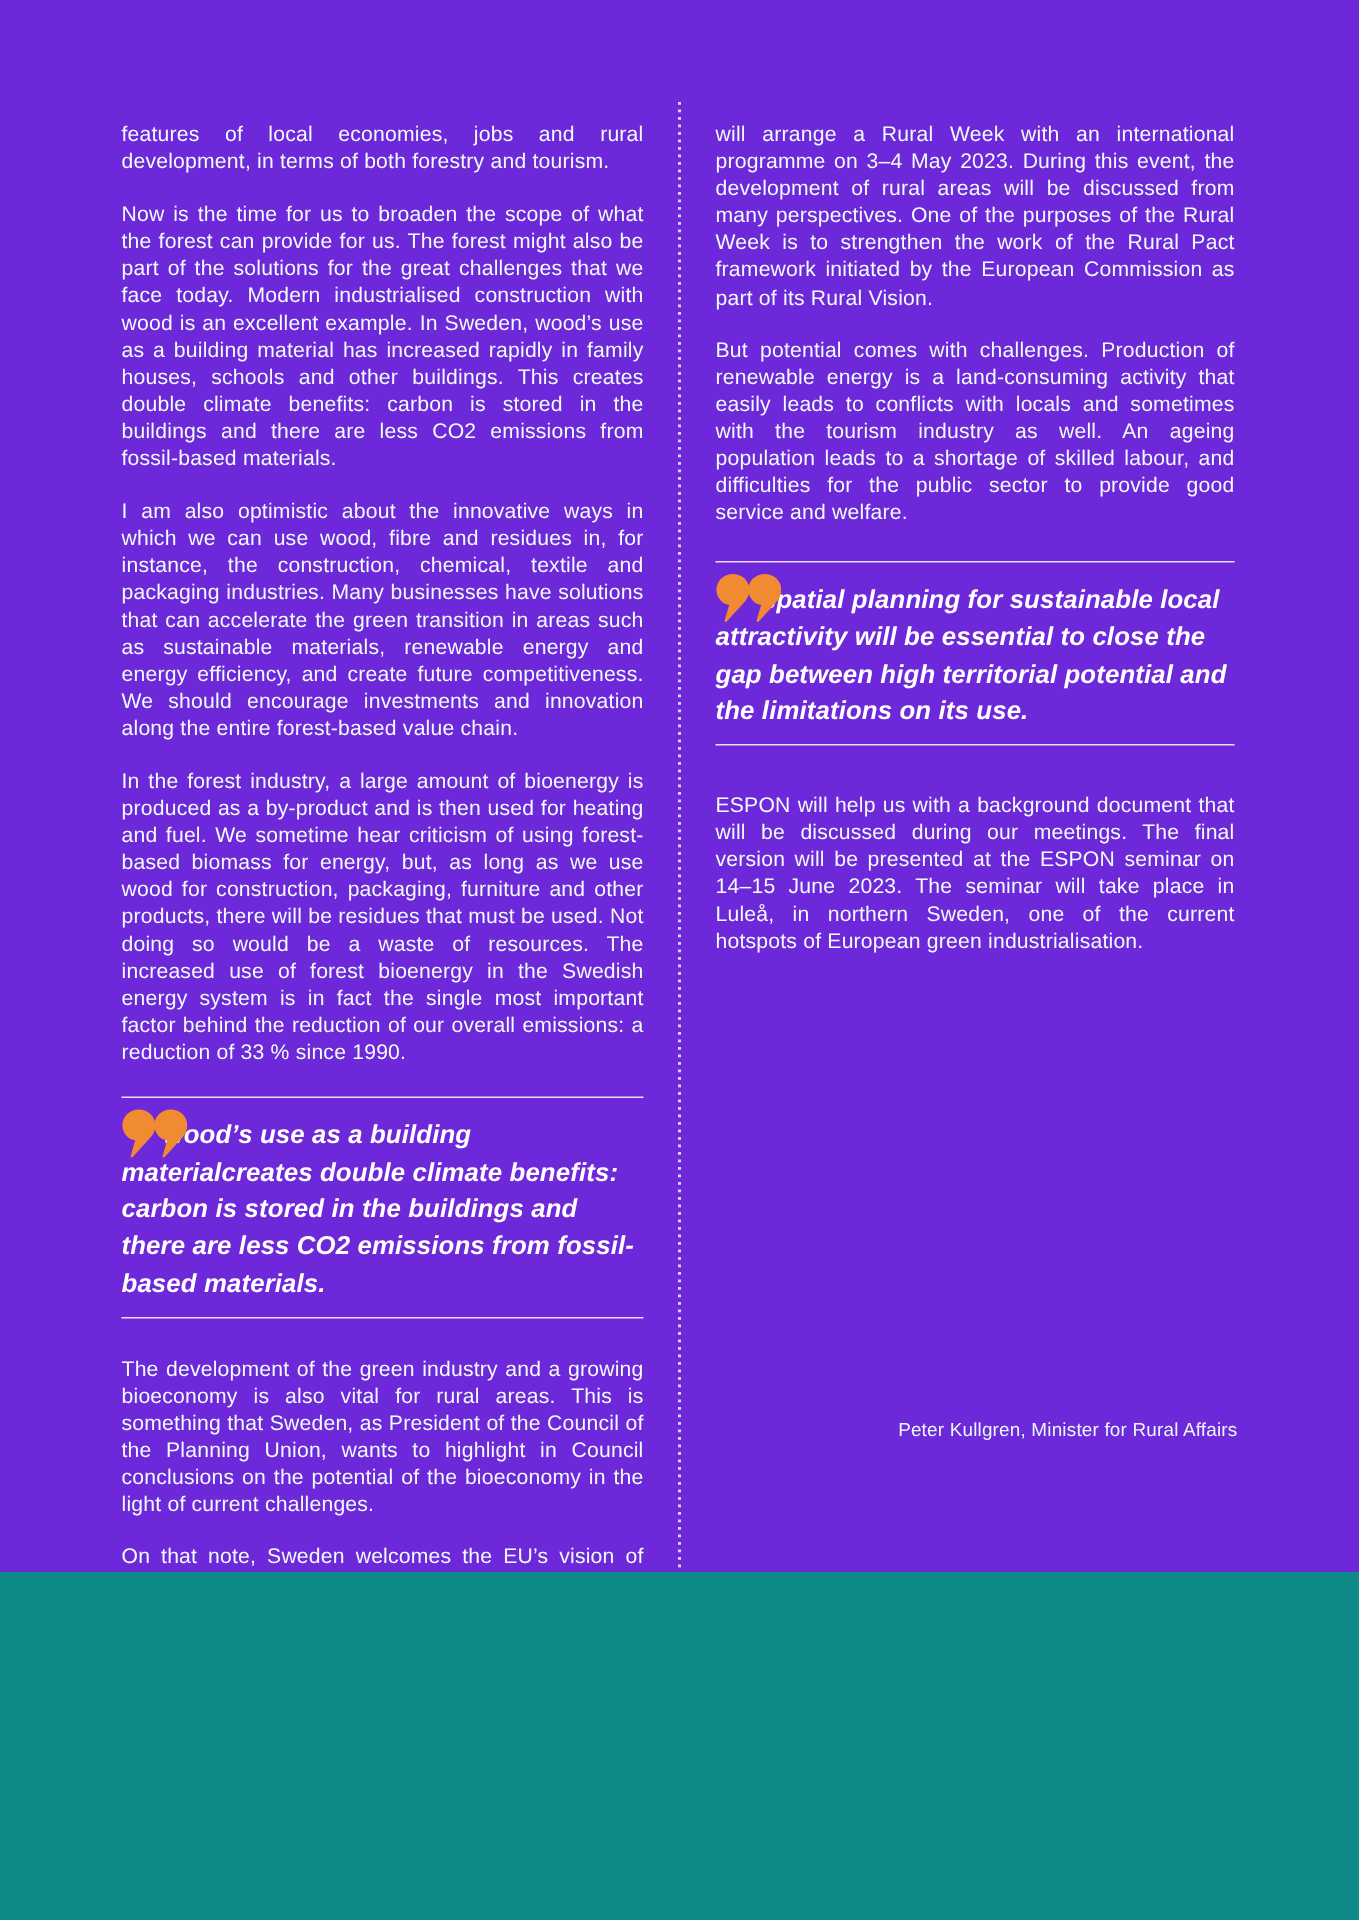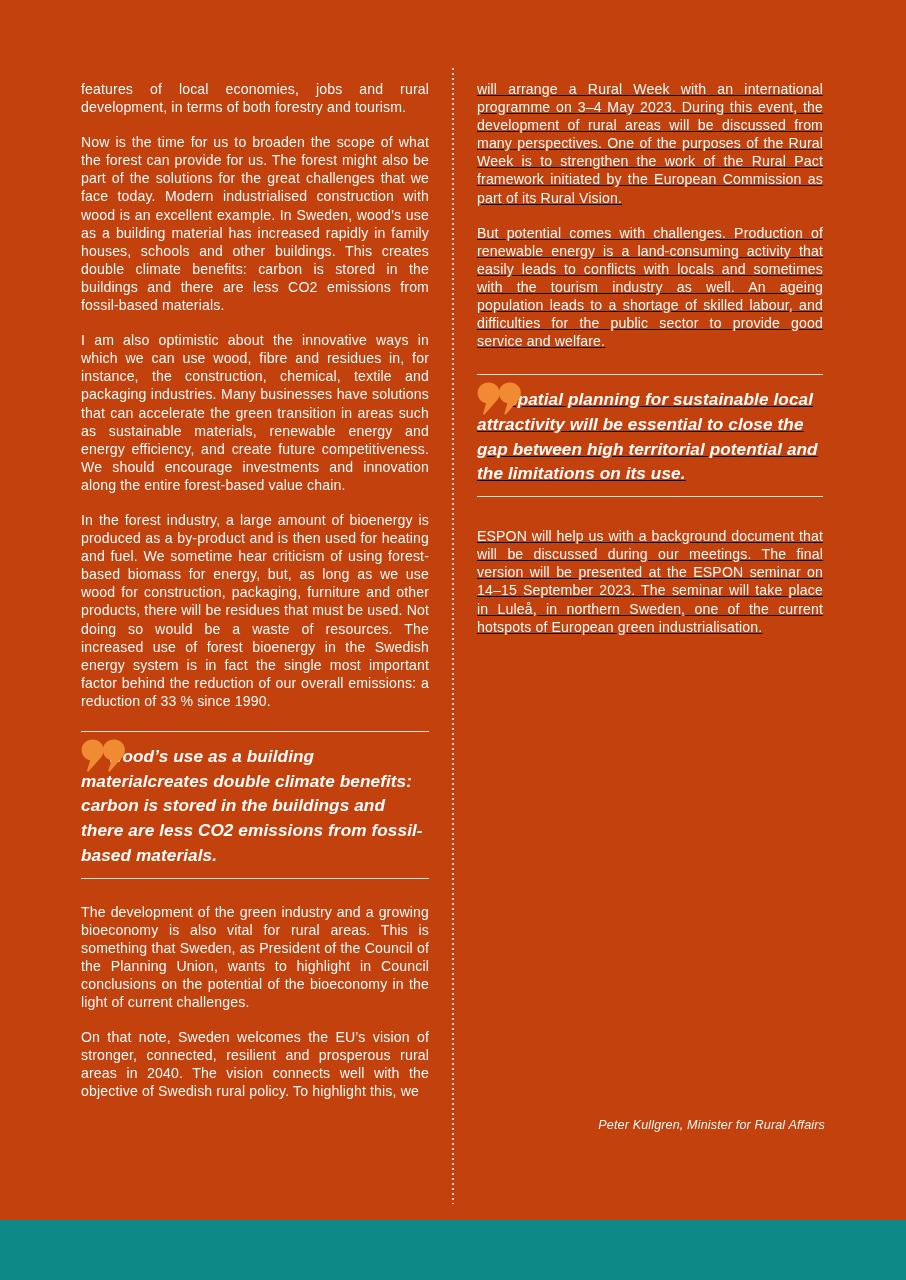--- a/index.html
+++ b/index.html
@@ -3,22 +3,22 @@
 <meta charset="utf-8">
 <style>
   html, body {
     margin: 0;
     padding: 0;
     background: #0d8a87;
   }
   .page {
     position: relative;
     width: 906px;
-    height: 1220px;
-    background: #c2410c;
+    height: 1048px;
+    background: #6d28d9;
     overflow: hidden;
     font-family: "Liberation Sans", sans-serif;
     box-sizing: border-box;
   }
   
   .divider {
     position: absolute;
     left: 452px;
     top: 68px;
     width: 2px;
@@ -45,21 +45,20 @@
     box-sizing: border-box;
     position: relative;
   }
   .col-left {
     width: 453px;
     padding: 80px 24px 0 81px;
   }
   .col-right {
     width: 453px;
     padding: 80px 83px 0 24px;
-    text-decoration: underline;
   }
   p.body {
     margin: 0 0 17px 0;
     color: #f2fbfa;
     font-size: 14.1px;
     line-height: 18.1px;
     text-align: justify;
     -webkit-hyphens: none;
     hyphens: none;
     letter-spacing: 0.01em;
@@ -95,21 +94,20 @@
   .pullquote.pq-right .qtext { text-indent: 31px; }
   .pullquote.pq-right { margin: 24px 0 30px 0; }
 
   
   .signature {
     position: absolute;
     right: 81px;
     bottom: 88px;
     color: #eaf7f6;
     font-size: 12.6px;
-    font-style: italic;
     letter-spacing: 0.01em;
     white-space: nowrap;
   }
 </style>
 </head>
 <body>
 
 <div class="page">
 
   <div class="divider"></div>
@@ -149,19 +147,19 @@
           <svg width="44" height="34" viewBox="0 0 44 34" xmlns="http://www.w3.org/2000/svg" aria-hidden="true">
             <g fill="#f08a33">
               <path d="M11.6 0.6 C5.4 0.6 0.6 5.2 0.6 11.1 C0.6 16.2 4.2 20.4 9.1 21.3 L6.1 31.6 C5.9 32.5 6.9 33.1 7.5 32.4 L19.0 19.6 C21.3 17.4 22.6 14.4 22.6 11.1 C22.6 5.2 17.8 0.6 11.6 0.6 Z"></path>
               <path d="M32.9 0.6 C26.7 0.6 21.9 5.2 21.9 11.1 C21.9 16.2 25.5 20.4 30.4 21.3 L27.4 31.6 C27.2 32.5 28.2 33.1 28.8 32.4 L40.3 19.6 C42.6 17.4 43.9 14.4 43.9 11.1 C43.9 5.2 39.1 0.6 32.9 0.6 Z"></path>
             </g>
           </svg>
         </span>
         <span class="qtext">spatial planning for sustainable local attractivity will be essential to close the gap between high territorial potential and the limitations on its use.</span>
       </div>
 
-      <p class="body">ESPON will help us with a background document that will be discussed during our meetings. The final version will be presented at the ESPON seminar on 14–15 September 2023. The seminar will take place in Luleå, in northern Sweden, one of the current hotspots of European green industrialisation.</p>
+      <p class="body">ESPON will help us with a background document that will be discussed during our meetings. The final version will be presented at the ESPON seminar on 14–15 June 2023. The seminar will take place in Luleå, in northern Sweden, one of the current hotspots of European green industrialisation.</p>
     </div>
   </div>
 
   <div class="signature">Peter Kullgren, Minister for Rural Affairs</div>
 
 </div>
 
 </body></html>

